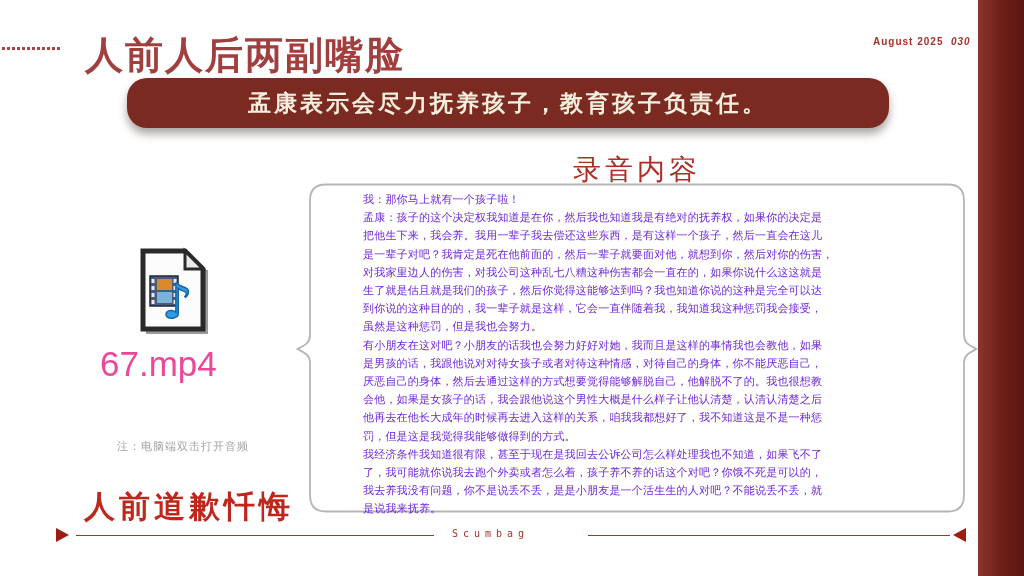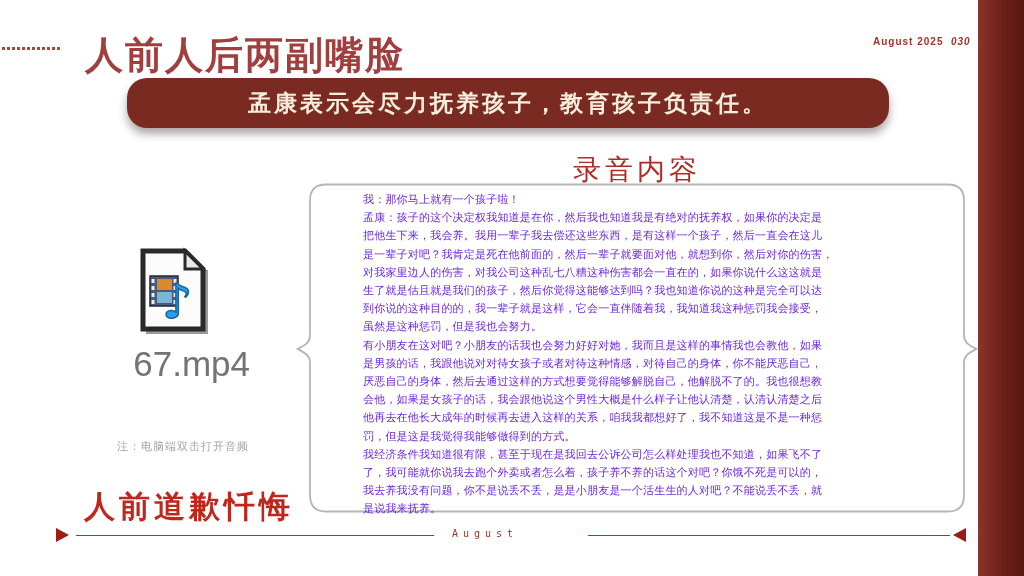--- a/index.html
+++ b/index.html
@@ -46,22 +46,22 @@
   .bubble{position:absolute;left:296px;top:183px;width:682px;height:330px;}
   .bubble svg{position:absolute;left:0;top:0;overflow:visible;}
   .bubble-text{
     position:absolute;left:22px;top:7px;width:632px;
     font-size:11px;line-height:18.2px;color:#6d28d9;
     white-space:pre-line;letter-spacing:0.2px;margin-left:45px;
   }
   
   .file-icon{position:absolute;left:136px;top:246px;width:74px;height:88px;cursor:pointer;}
   .file-name{
-    position:absolute;left:100px;top:344px;width:150px;text-align:right;
-    font-size:35px;color:#737373;
+    position:absolute;left:100px;top:344px;width:150px;text-align:left;
+    font-size:35px;color:#ec4899;
   }
   .file-note{
     position:absolute;left:117px;top:439px;
     font-size:11px;color:#a3a3a3;letter-spacing:1px;white-space:nowrap;
   }
   .caption{
     position:absolute;left:84px;top:486px;
     font-family:Liberation Mono, monospace;font-weight:bold;
     font-size:31px;color:#c0271c;letter-spacing:4px;white-space:nowrap;
   }
@@ -144,15 +144,15 @@
     <text x="26" y="72" font-size="48" fill="#2f9be0" stroke="#1565a8" stroke-width="1.5" font-family="DejaVu Sans, sans-serif">♪</text>
   </svg>
 </div>
 <div class="file-name">67.mp4</div>
 <div class="file-note">注：电脑端双击打开音频</div>
 
 <div class="caption">人前道歉忏悔</div>
 
 <div class="tri-right"></div>
 <div class="rule rule-left"></div>
-<div class="footer-label">August</div>
+<div class="footer-label">Scumbag</div>
 <div class="rule rule-right"></div>
 <div class="tri-left"></div>
 
 </body></html>

